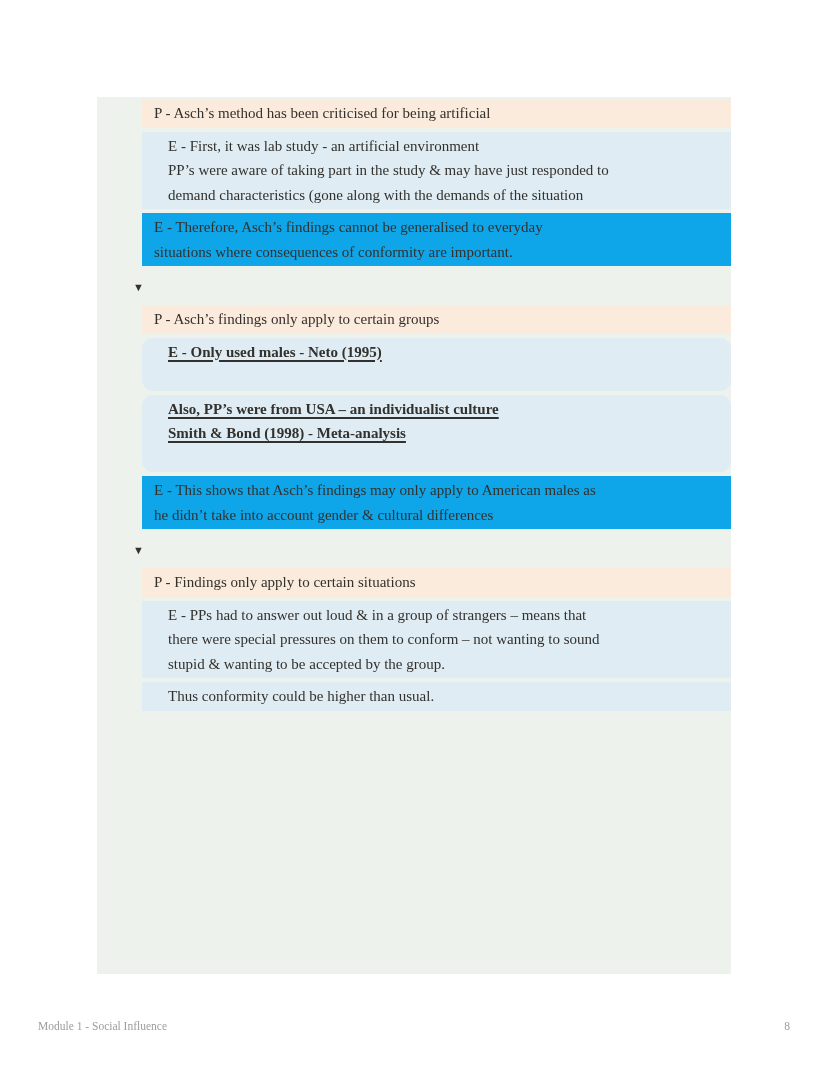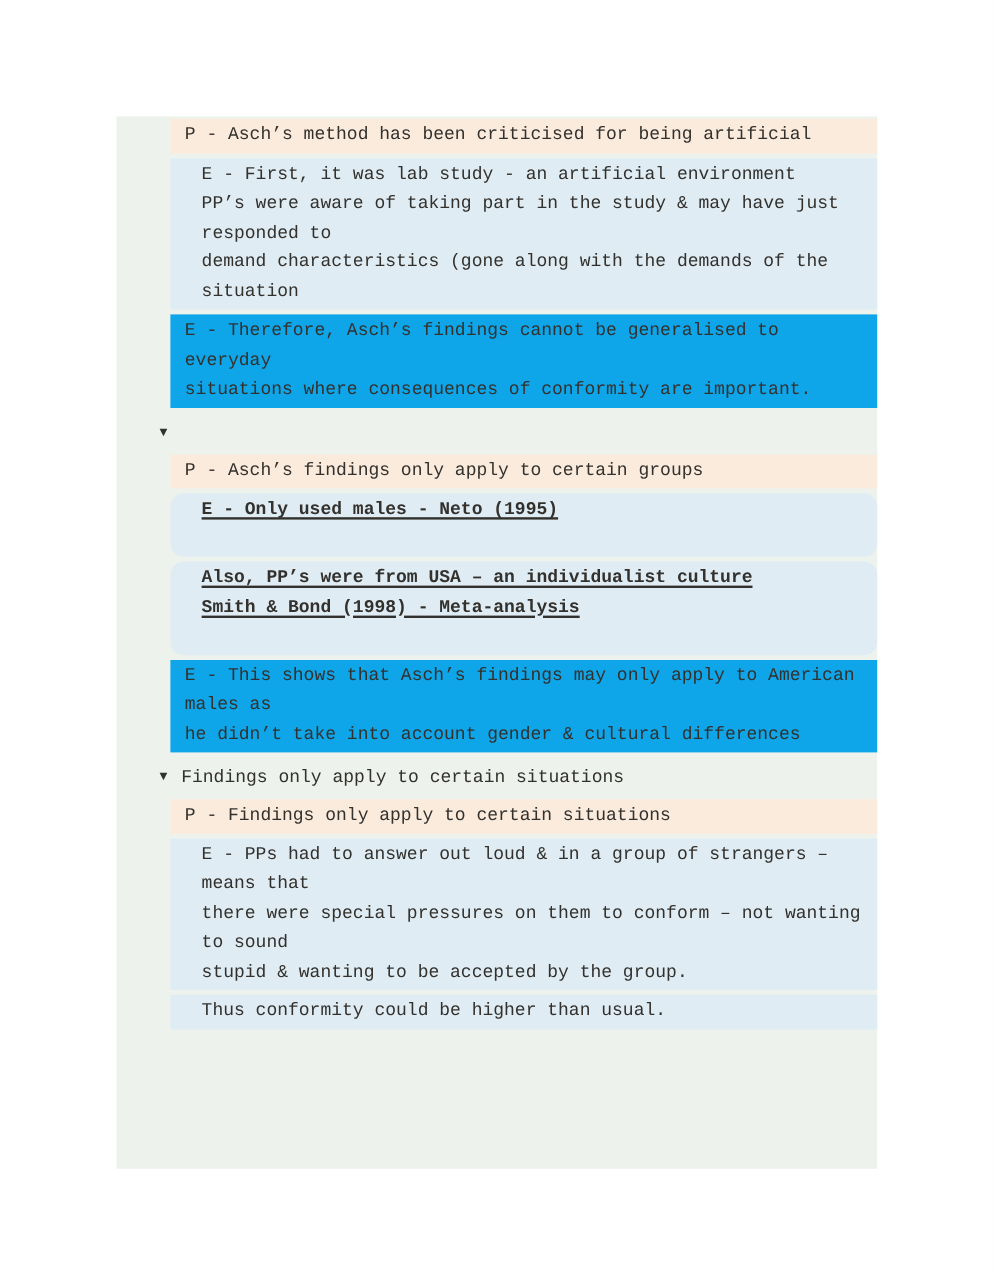--- a/index.html
+++ b/index.html
@@ -1,21 +1,21 @@
 <!DOCTYPE html>
 <html><head>
 <meta charset="utf-8">
 <style>
   html, body { margin: 0; padding: 0; background: #ffffff; }
   .page {
     position: relative;
     width: 828px;
     height: 1071px;
     background: #ffffff;
-    font-family: Liberation Mono, monospace;
+    font-family: Liberation Serif, serif;
     color: #33312d;
     overflow: hidden;
   }
   .card {
     position: absolute;
     left: 97px;
     top: 97px;
     width: 634px;
     height: 877px;
     background: #edf3ec;
@@ -103,27 +103,30 @@
         <div class="bold-underline">Also, PP’s were from USA – an individualist culture
 Smith &amp; Bond (1998) - Meta-analysis</div>
         <div class="blank-line"></div>
       </div>
 
     <div class="block bg-pink">E - This shows that Asch’s findings may only apply to American males as
 he didn’t take into account gender &amp; cultural differences</div>
 
     <div class="toggle-row">
       <span class="toggle-arrow">▼</span>
-      <span>Findings only apply to certain situations</span>
     </div>
 
     <div class="block bg-orange">P - Findings only apply to certain situations</div>
 
     <div class="block bg-blue">E - PPs had to answer out loud &amp; in a group of strangers – means that
 there were special pressures on them to conform – not wanting to sound
 stupid &amp; wanting to be accepted by the group.</div>
 
     <div class="block bg-blue">Thus conformity could be higher than usual.</div>
 
   </div>
 
+  <div class="footer">
+    <span>Module 1 - Social Influence</span>
+    <span>8</span>
+  </div>
 
 </div>
 
 </body></html>

